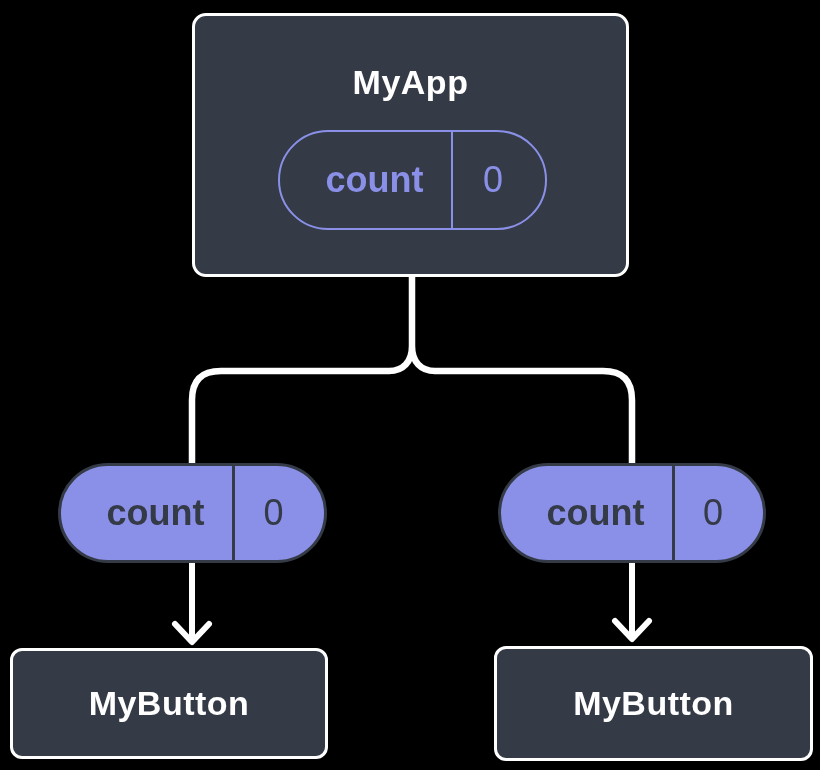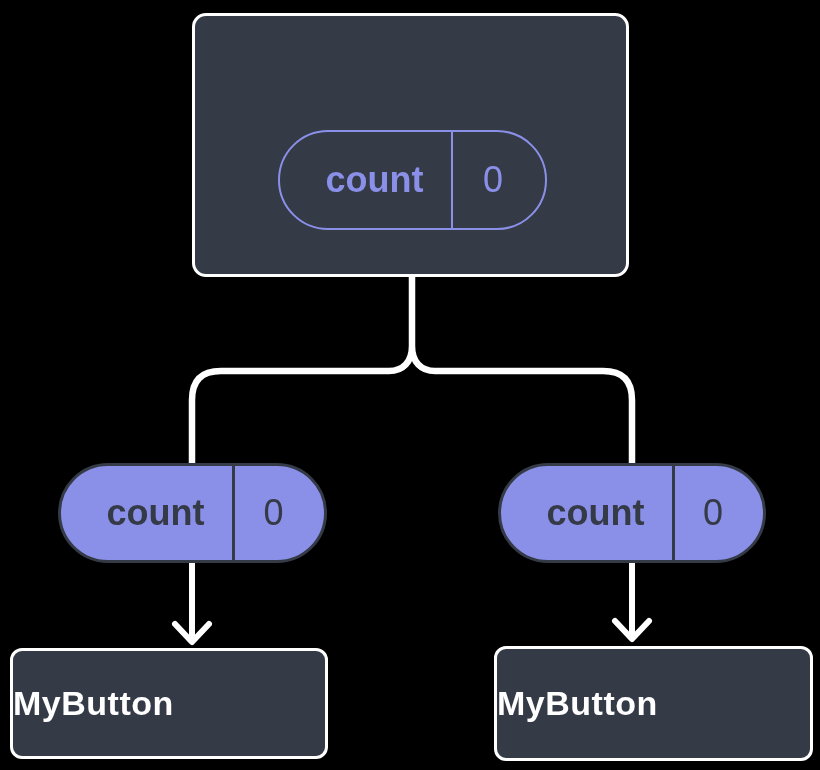--- a/index.html
+++ b/index.html
@@ -53,20 +53,21 @@
   .node-title {
     color: var(--title-text, #fff);
     font-size: 34px;
     font-weight: 700;
     line-height: 40px;
     letter-spacing: 0.5px;
   }
   .leaf-node {
     display: flex;
     align-items: center;
+    justify-content: center;
     border-radius: 12px;
     color: var(--title-text, #fff);
     font-size: 34px;
     font-weight: 700;
     letter-spacing: 0.5px;
   }
   .leaf-left  { left: 10px;  top: 648px; width: 318px; height: 111px; }
   .leaf-right { left: 494px; top: 646px; width: 319px; height: 115px; }
 
   
@@ -118,20 +119,21 @@
     <path class="wire" d="M412 277 L412 346
              M412 346 C412 362 403 371 389 371 L221 371 C201 371 192 381 192 400 L192 464
              M412 346 C412 362 421 371 435 371 L603 371 C623 371 632 381 632 400 L632 464"></path>
     <path class="wire arrow-line" d="M192 561 L192 640"></path>
     <path class="wire arrow-head" d="M175 624 L192 642 L209 624"></path>
     <path class="wire arrow-line" d="M632 562 L632 637"></path>
     <path class="wire arrow-head" d="M615 621 L632 639 L649 621"></path>
   </svg>
 
   <div class="node root-node">
+    <div class="node-title">MyApp</div>
     <div class="pill pill-outline">
       <span class="cell-name">count</span>
       <span class="cell-value">0</span>
     </div>
   </div>
 
   <div class="pill pill-solid pill-left">
     <span class="cell-name">count</span>
     <span class="cell-value">0</span>
   </div>

